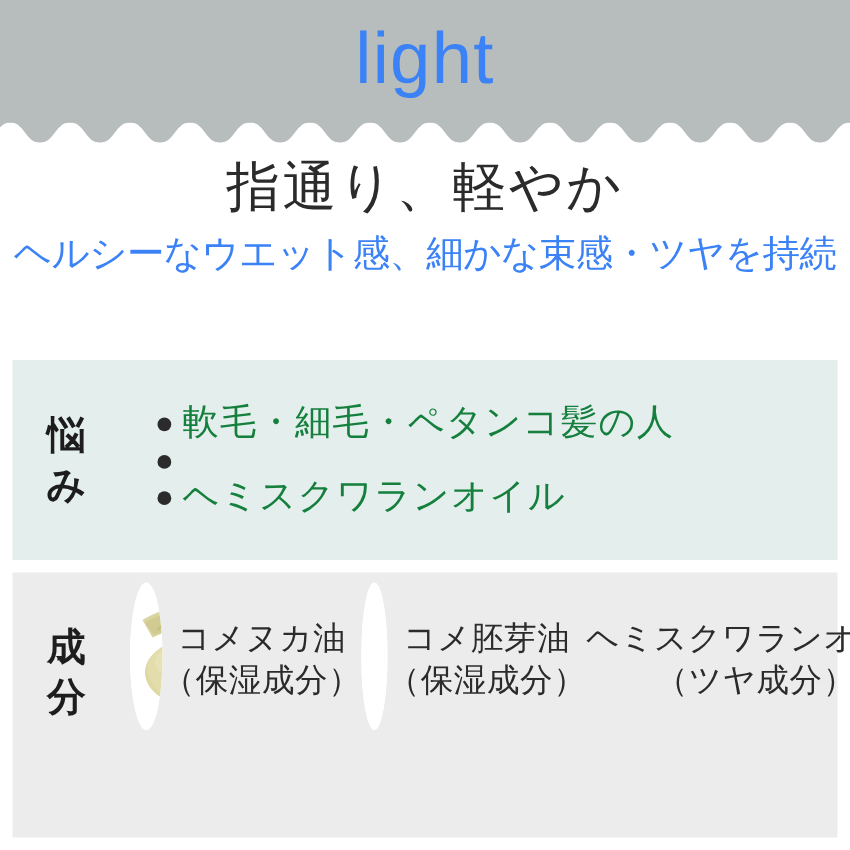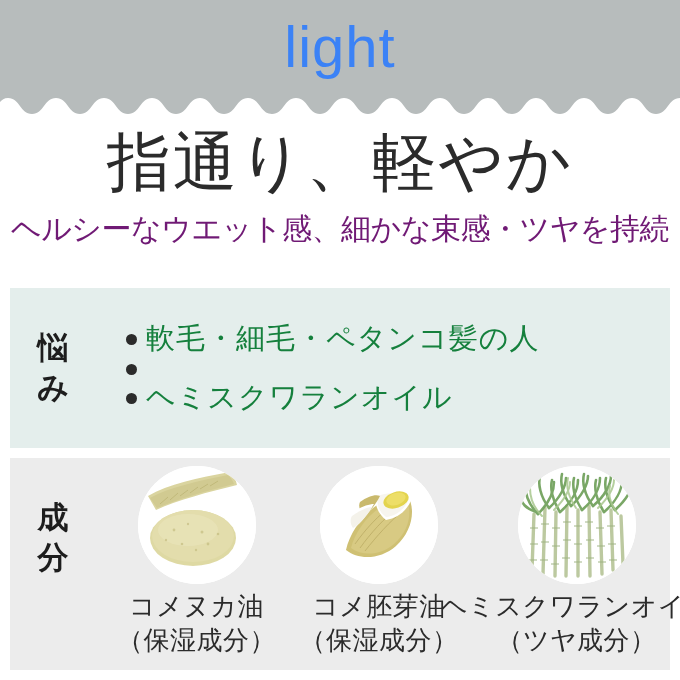--- a/index.html
+++ b/index.html
@@ -52,30 +52,30 @@
   }
 
   
   .headline-block {
     position: absolute;
     top: 126px; left: 0;
     width: 680px;
     text-align: center;
   }
   .headline-main {
-    font-size: 64px;
+    font-size: 43px;
     color: #2b2b2b;
     letter-spacing: 2px;
     line-height: 1.15;
     white-space: nowrap;
   }
   .headline-sub {
     margin-top: 11px;
     font-size: 30px;
-    color: #701a75;
+    color: #3b82f6;
     letter-spacing: -0.5px;
     line-height: 1.2;
     white-space: nowrap;
   }
 
   
   .panel {
     position: absolute;
     left: 10px;
     width: 660px;
@@ -136,21 +136,20 @@
   
   .ingredients-row {
     flex: 1;
     display: flex;
     align-items: flex-start;
     padding-left: 8px;
     padding-top: 8px;
   }
   .ingredient {
     display: flex;
-    flex-direction: column;
     align-items: center;
   }
   .ingredient-1 { width: 185px; }
   .ingredient-2 { width: 180px; }
   .ingredient-3 { width: 215px; }
 
   .ingredient-art {
     width: 118px;
     height: 118px;
     border-radius: 50%;

